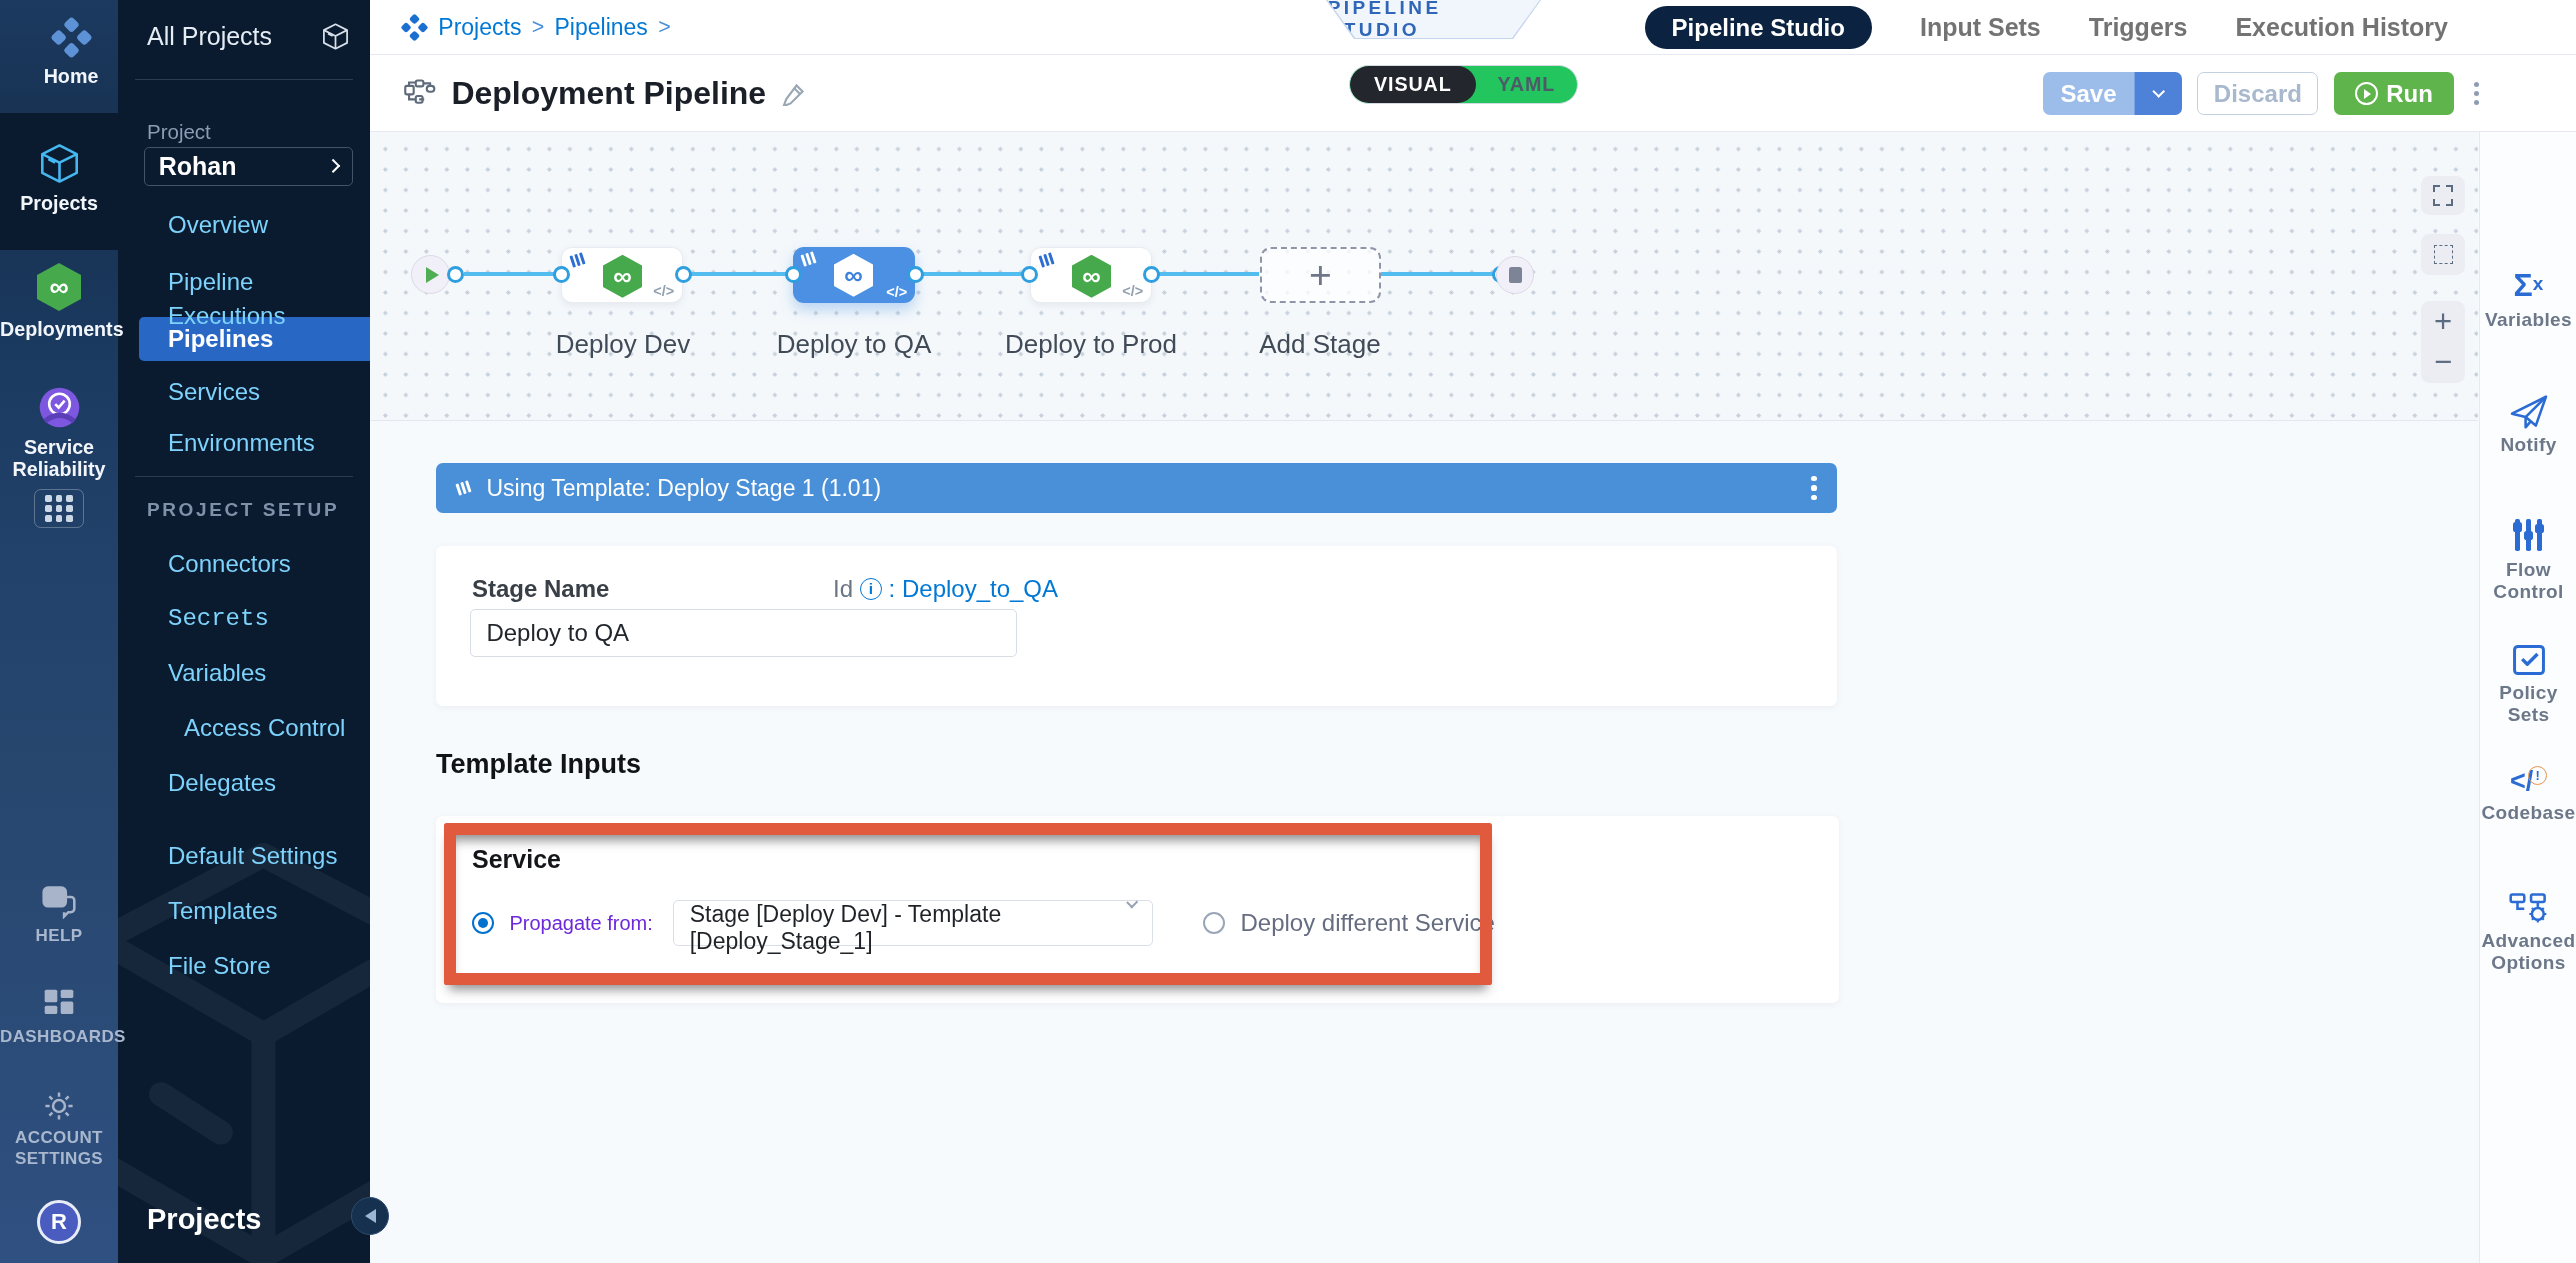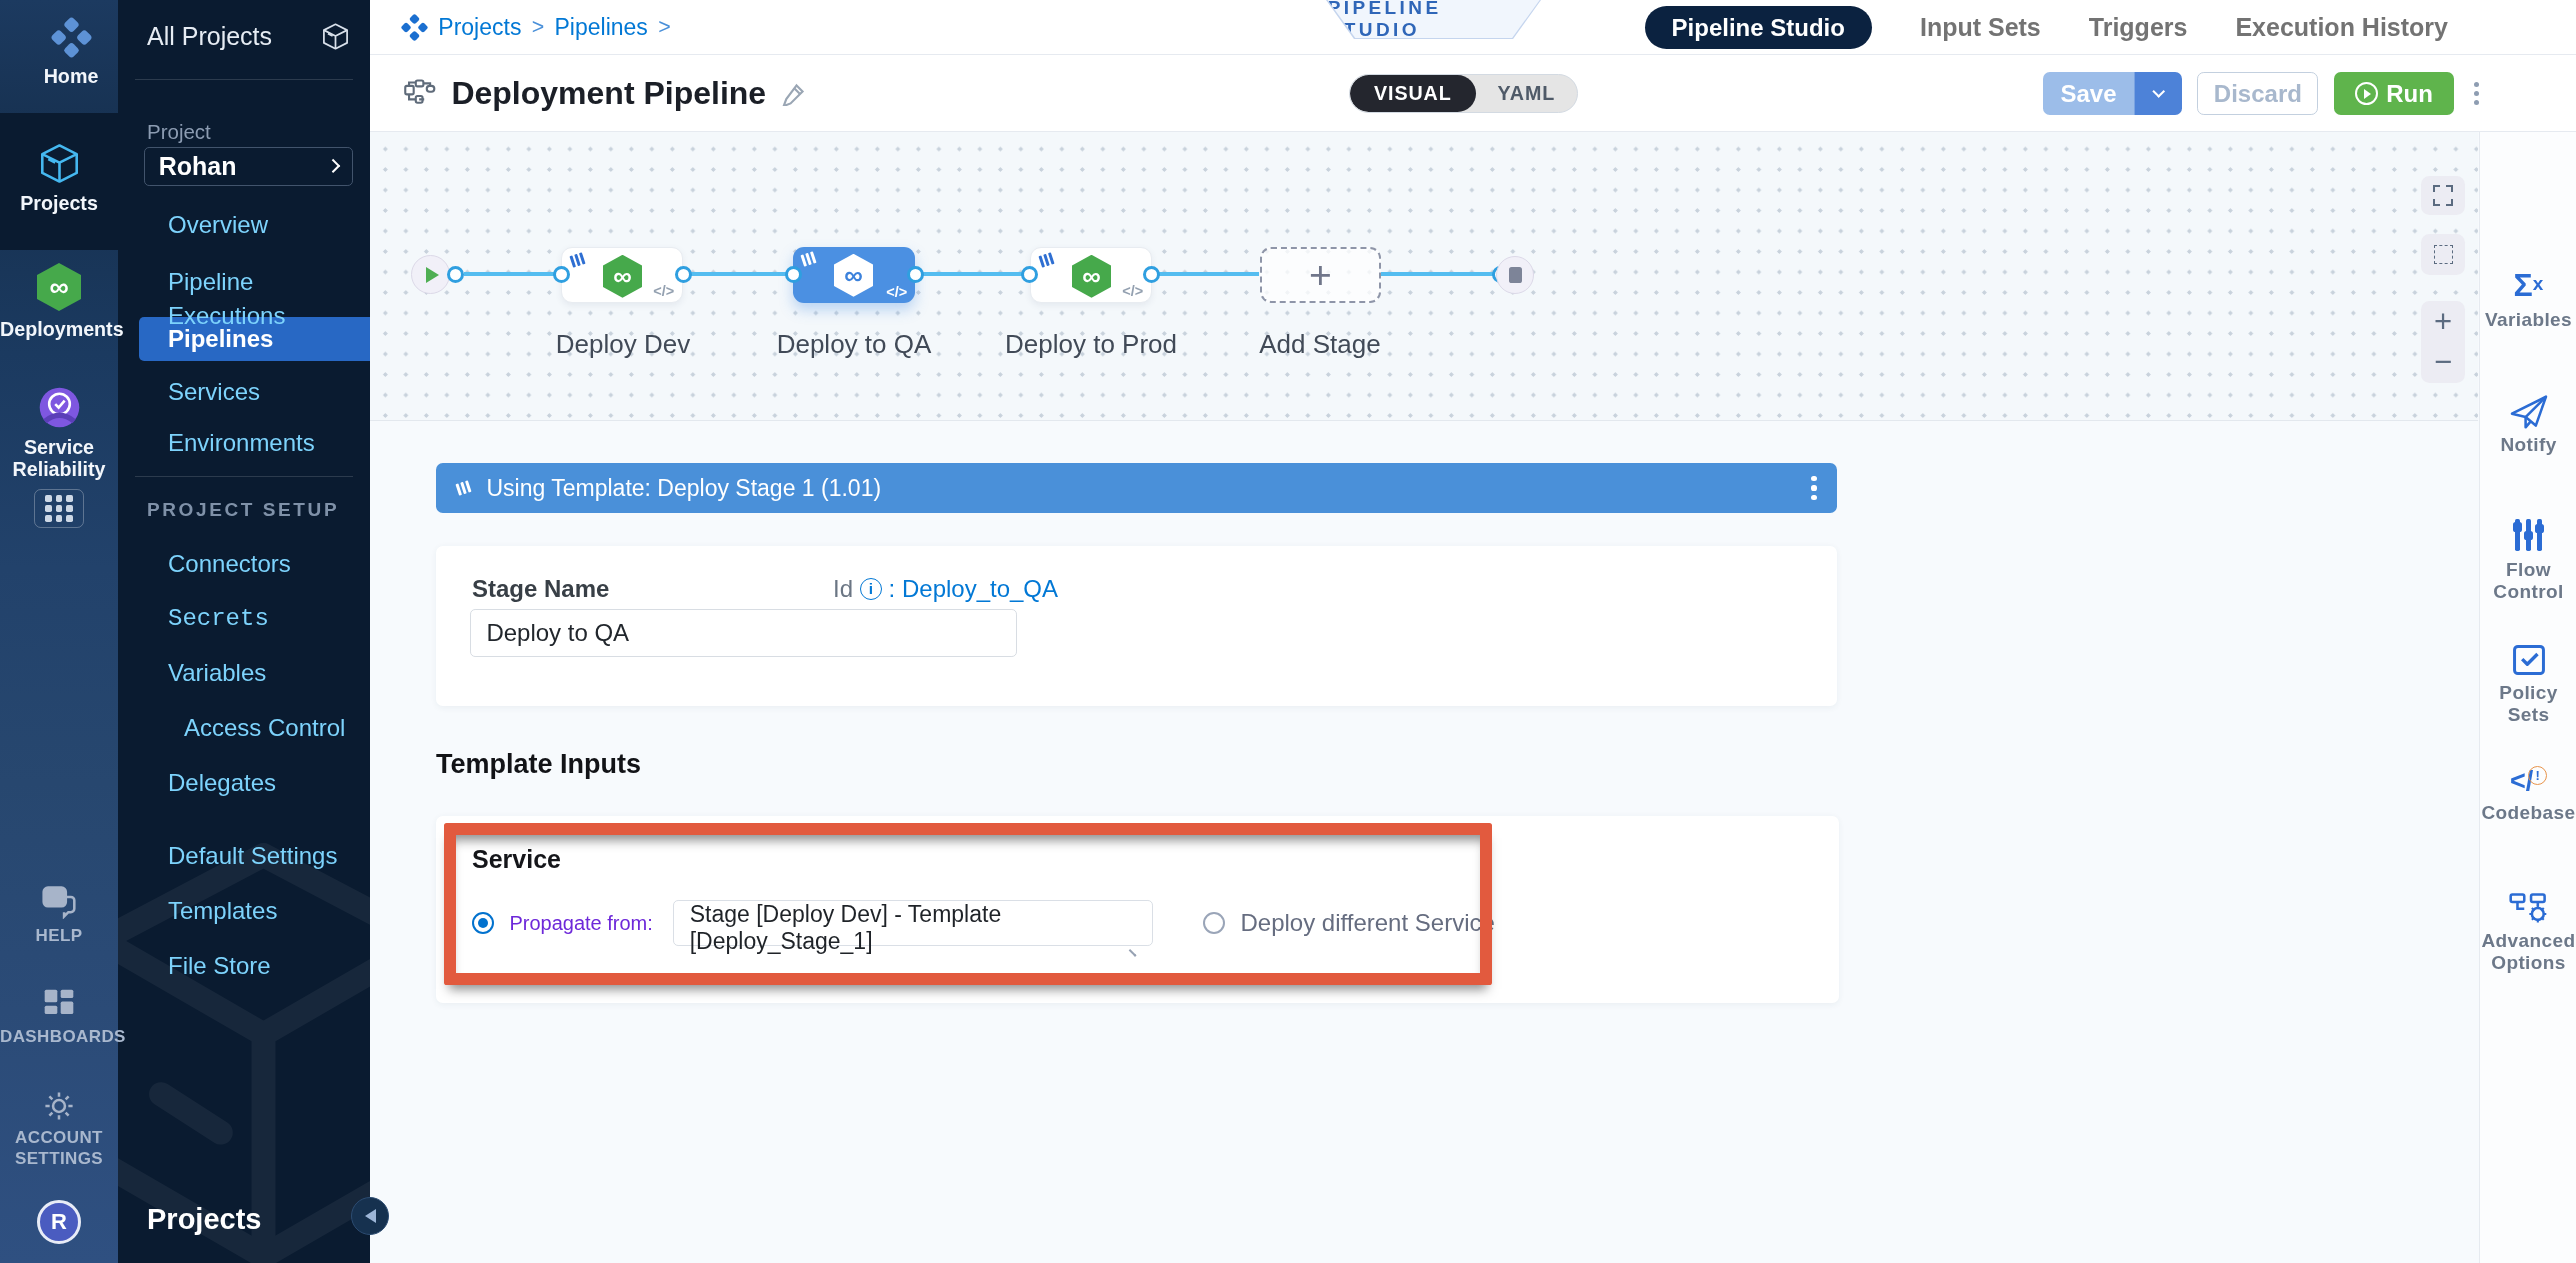--- a/index.html
+++ b/index.html
@@ -53,21 +53,21 @@
   .studio-badge-inner { position:absolute; left:1.7px; top:0; width:212px; height:38px; background:#f1f6fd;
     clip-path:polygon(0 0,100% 0,87% 100%,13% 100%); display:flex; align-items:center; justify-content:center;
     color:#2f66b8; font-size:19px; font-weight:700; letter-spacing:3.4px; }
   .top-tabs { position:absolute; right:128px; top:0; height:55px; display:flex; align-items:center; gap:48px;}
   .tab-link { color:#737373; font-size:25px; font-weight:600; }
   .tab-pill { background:#0b2240; color:#fff; font-size:24px; font-weight:600; padding:7.7px 27px; border-radius:22px; }
 
   .topbar2 { position:absolute; left:370px; top:55px; width:2206px; height:77px; background:#fff; border-bottom:0.9px solid #e6eaf0; z-index:3;}
   .title-row { position:absolute; left:34px; top:0; height:77px; display:flex; align-items:center; gap:15.4px;}
   .page-title { color:#1b1f27; font-size:32px; font-weight:700; }
-  .toggle { position:absolute; left:979px; top:19px; height:39px; display:flex; border:1.7px solid #d3dae2; border-radius:21.4px; overflow:hidden; background:#e5e5e5;}
+  .toggle { position:absolute; left:979px; top:10px; height:39px; display:flex; border:1.7px solid #d3dae2; border-radius:21.4px; overflow:hidden; background:#22c55e;}
   .toggle .on { background:#24262e; color:#fff; font-size:19.7px; font-weight:700; letter-spacing:0.9px; padding:0 24px; display:flex; align-items:center; border-radius:19.7px;}
   .toggle .off { color:#4f5a68; font-size:19.7px; font-weight:700; letter-spacing:0.9px; padding:0 22px; display:flex; align-items:center;}
   .actions { position:absolute; left:1673px; top:17px; height:43px; display:flex; align-items:center; gap:15.4px; }
   .btn { height:43px; border-radius:6.8px; display:flex; align-items:center; justify-content:center; font-size:24px; font-weight:600; }
   .save-split { display:flex; overflow:hidden; border-radius:6.8px; }
   .save-main { width:91px; height:43px; background:#9cbde9; color:#fff; display:flex; align-items:center; justify-content:center; font-size:24px; font-weight:600;text-align:center;}
   .save-caret { width:48px; height:43px; background:#4d82d8; display:flex; align-items:center; justify-content:center; border-left:0.9px solid #7aa3e2;}
   .caret-down { width:9.4px; height:9.4px; border-right:2.6px solid #fff; border-bottom:2.6px solid #fff; transform:rotate(45deg); margin-top:-4.3px;}
   .discard { width:121px; background:#fff; border:1.7px solid #c3d0df; color:#a8b8cd; }
   .run { width:120px; background:#5fb44c; color:#fff; gap:8.5px; }
@@ -134,21 +134,21 @@
   .annot { position:absolute; left:74px; top:402px; width:1048px; height:162px; border:12px solid #e25a3e; border-radius:2.6px;
     box-shadow:0 10.3px 10.3px -5.1px rgba(50,50,50,.55), inset 0 10.3px 10.3px -5.1px rgba(50,50,50,.55); z-index:2; pointer-events:none;}
   .svc-heading { position:absolute; left:102px; top:424px; color:#15161a; font-size:25px; font-weight:700; }
   .radio { width:22px; height:22px; border-radius:50%; background:#fff; display:flex; align-items:center; justify-content:center; }
   .radio.on { border:2.6px solid #0272ce; }
   .radio.on i { width:10.3px; height:10.3px; border-radius:50%; background:#0272ce; }
   .radio.off { border:2.6px solid #9aa5b8; }
   .svc-row { position:absolute; left:102px; top:479px; display:flex; align-items:center; gap:15.4px; }
   .prop-label { color:#6d28d9; font-size:20px; margin-right:5.1px;}
   .select-box { width:480px; height:46px; border:1.7px solid #dadfe6; border-radius:5.1px; background:#fff;
-    display:flex; align-items:flex-end; justify-content:space-between; padding:0 15.4px;flex-direction:column; }
+    display:flex; align-items:flex-start; justify-content:space-between; padding:0 15.4px; }
   .select-text { color:#1f2328; font-size:23px; }
   .sel-caret { width:9.4px; height:9.4px; border-right:2.1px solid #97a2b3; border-bottom:2.1px solid #97a2b3; transform:rotate(45deg); margin-top:-3.4px;}
   .diff-label { color:#666d80; font-size:24px; }
 
   
   .rightbar { position:absolute; left:2479px; top:132px; width:97px; height:1132px; background:#fcfdfe; border-left:0.9px solid #e6eaf0; z-index:3;}
   .rp-item { position:absolute; width:97px; text-align:center; color:#2b6cd4; }
   .rp-label { color:#6c7889; font-size:19px; font-weight:600; letter-spacing:0.4px; margin-top:5.1px; line-height:22px;}
   .sigma { font-size:32px; font-weight:700; }
   .sliders { display:inline-flex; gap:6.8px; height:34px; align-items:center;}

